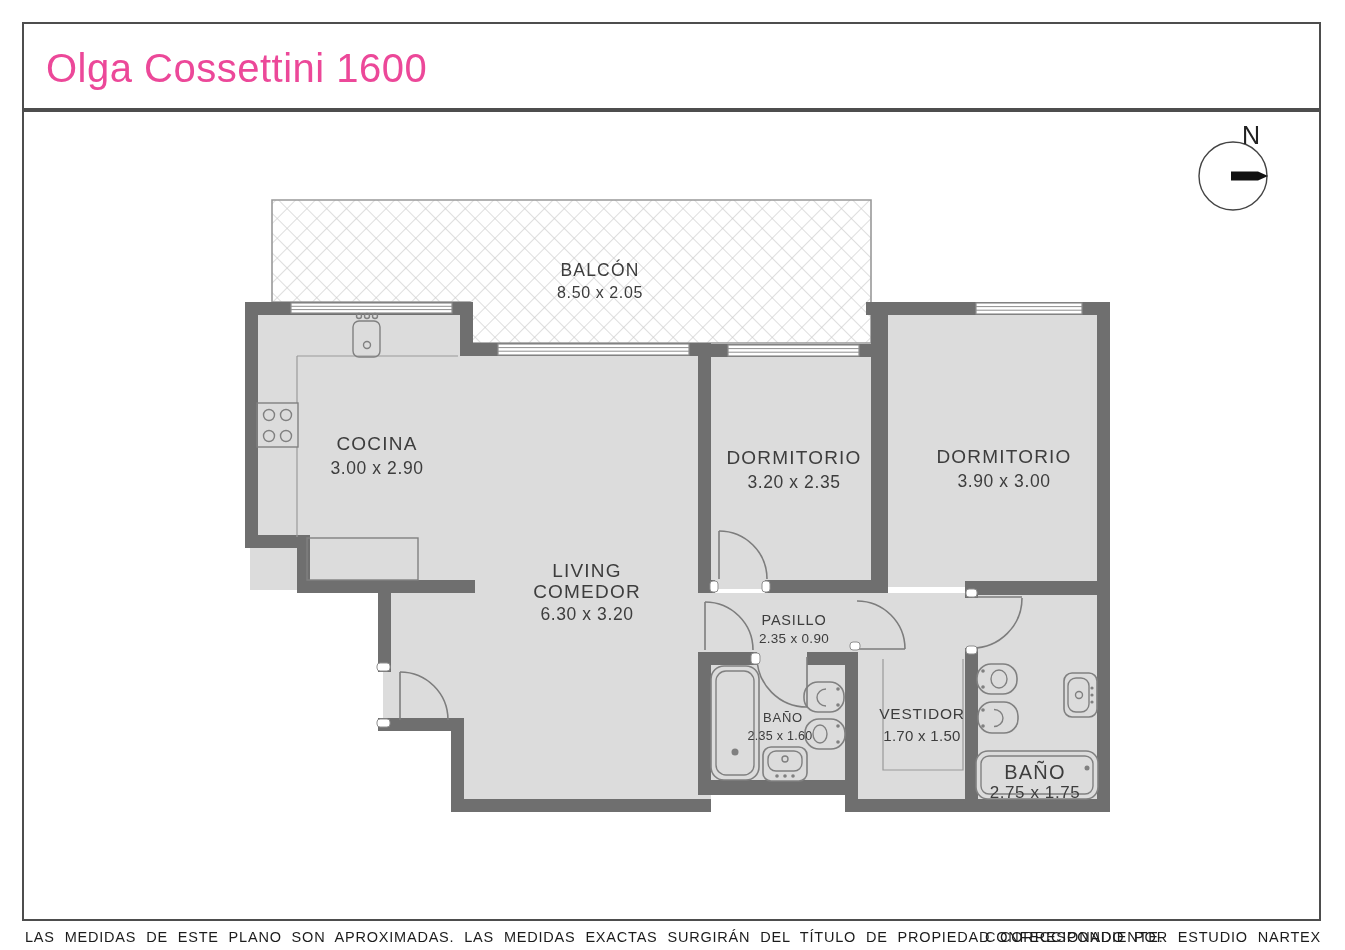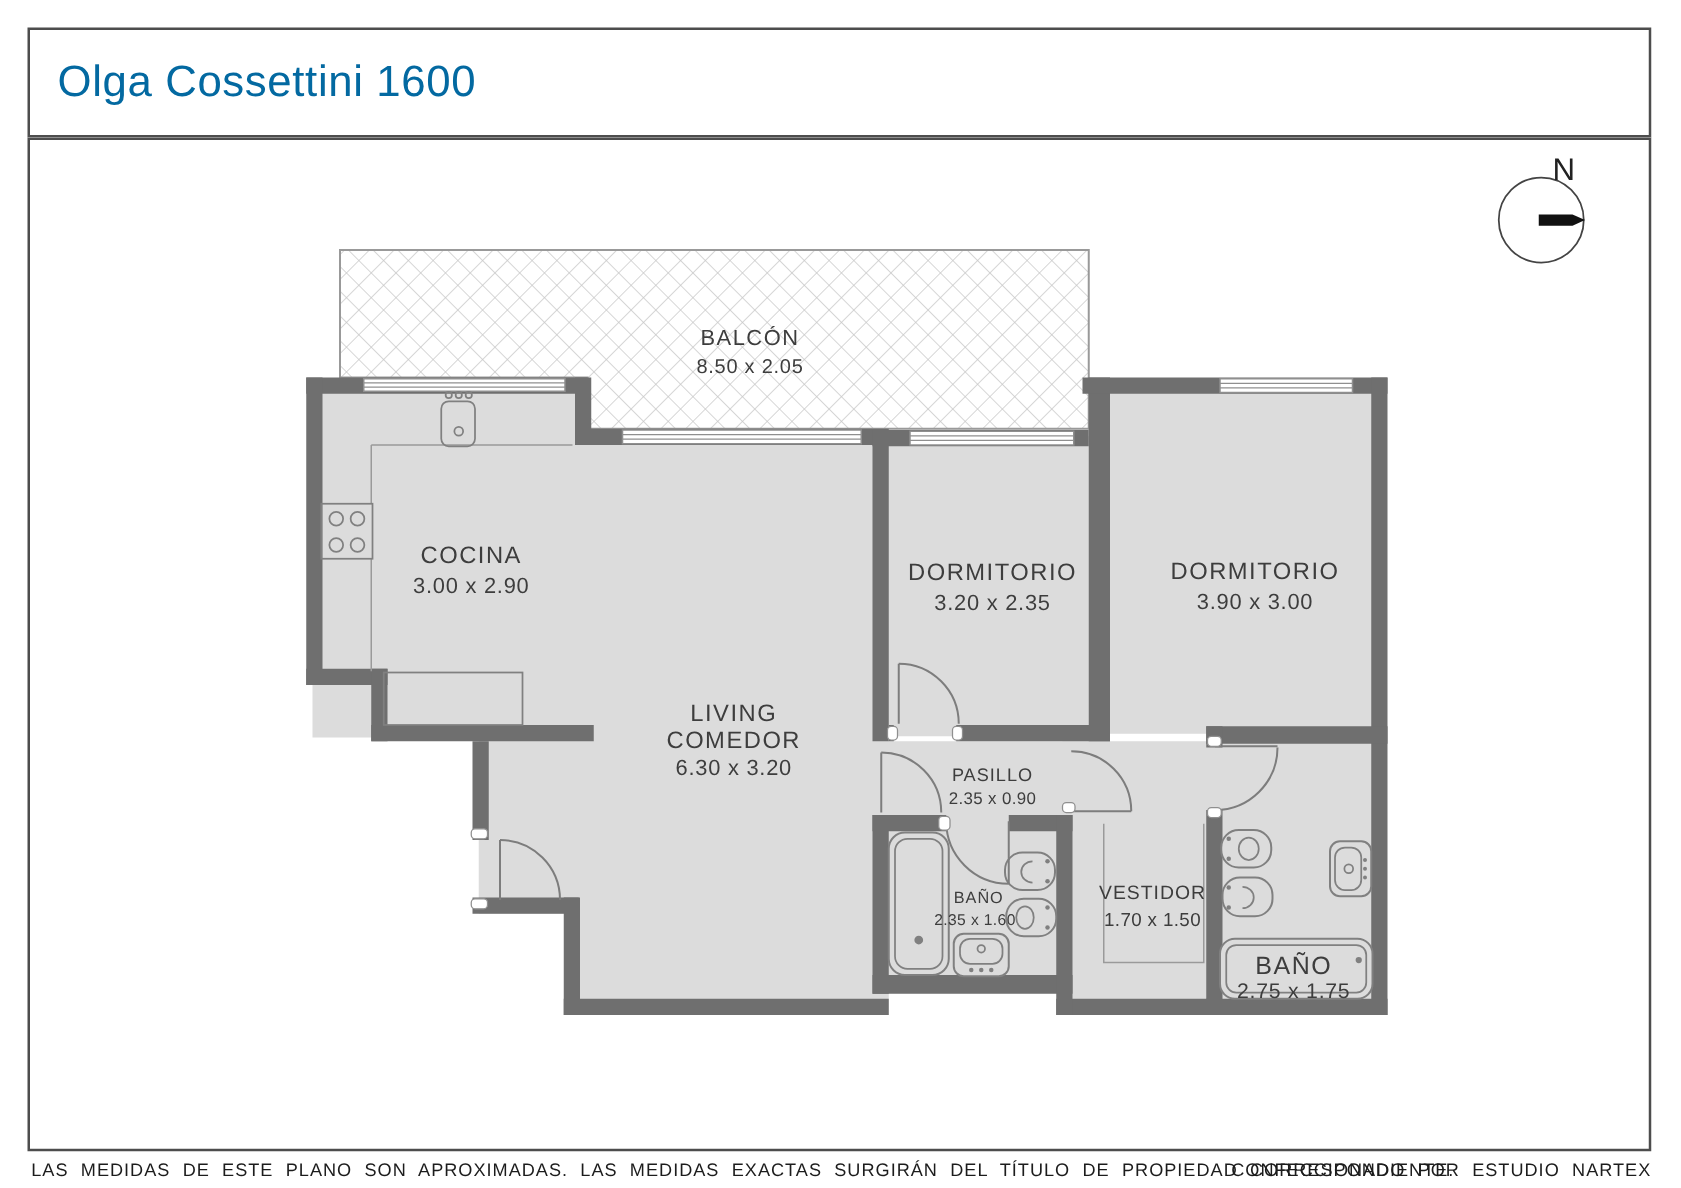--- a/index.html
+++ b/index.html
@@ -6,21 +6,21 @@
   .page{
     position:relative;width:1345px;height:950px;background:#ffffff;
     font-family:"Liberation Sans", sans-serif;overflow:hidden;
   }
   .title-box{
     position:absolute;left:22px;top:22px;width:1299px;height:88px;
     border:2px solid #4d4d4d;box-sizing:border-box;background:#ffffff;
   }
   .title-text{
     position:absolute;left:22px;top:22px;
-    font-size:35px;font-weight:500;color:#0369a1;letter-spacing:.5px;
+    font-size:40px;font-weight:500;color:#ec4899;letter-spacing:.5px;
   }
   .plan-box{
     position:absolute;left:22px;top:110px;width:1299px;height:811px;
     border:2px solid #4d4d4d;box-sizing:border-box;background:#ffffff;
   }
   .plan-svg{position:absolute;left:0;top:0;width:1345px;height:950px;}
   .room-name{fill:#3d3d3d;font-size:19px;letter-spacing:1.2px;text-anchor:middle;}
   .room-dims{fill:#3d3d3d;font-size:17.5px;letter-spacing:.6px;text-anchor:middle;}
   .room-name-sm{fill:#3d3d3d;font-size:14.5px;letter-spacing:.8px;text-anchor:middle;}
   .room-dims-sm{fill:#3d3d3d;font-size:13px;letter-spacing:.3px;text-anchor:middle;}

